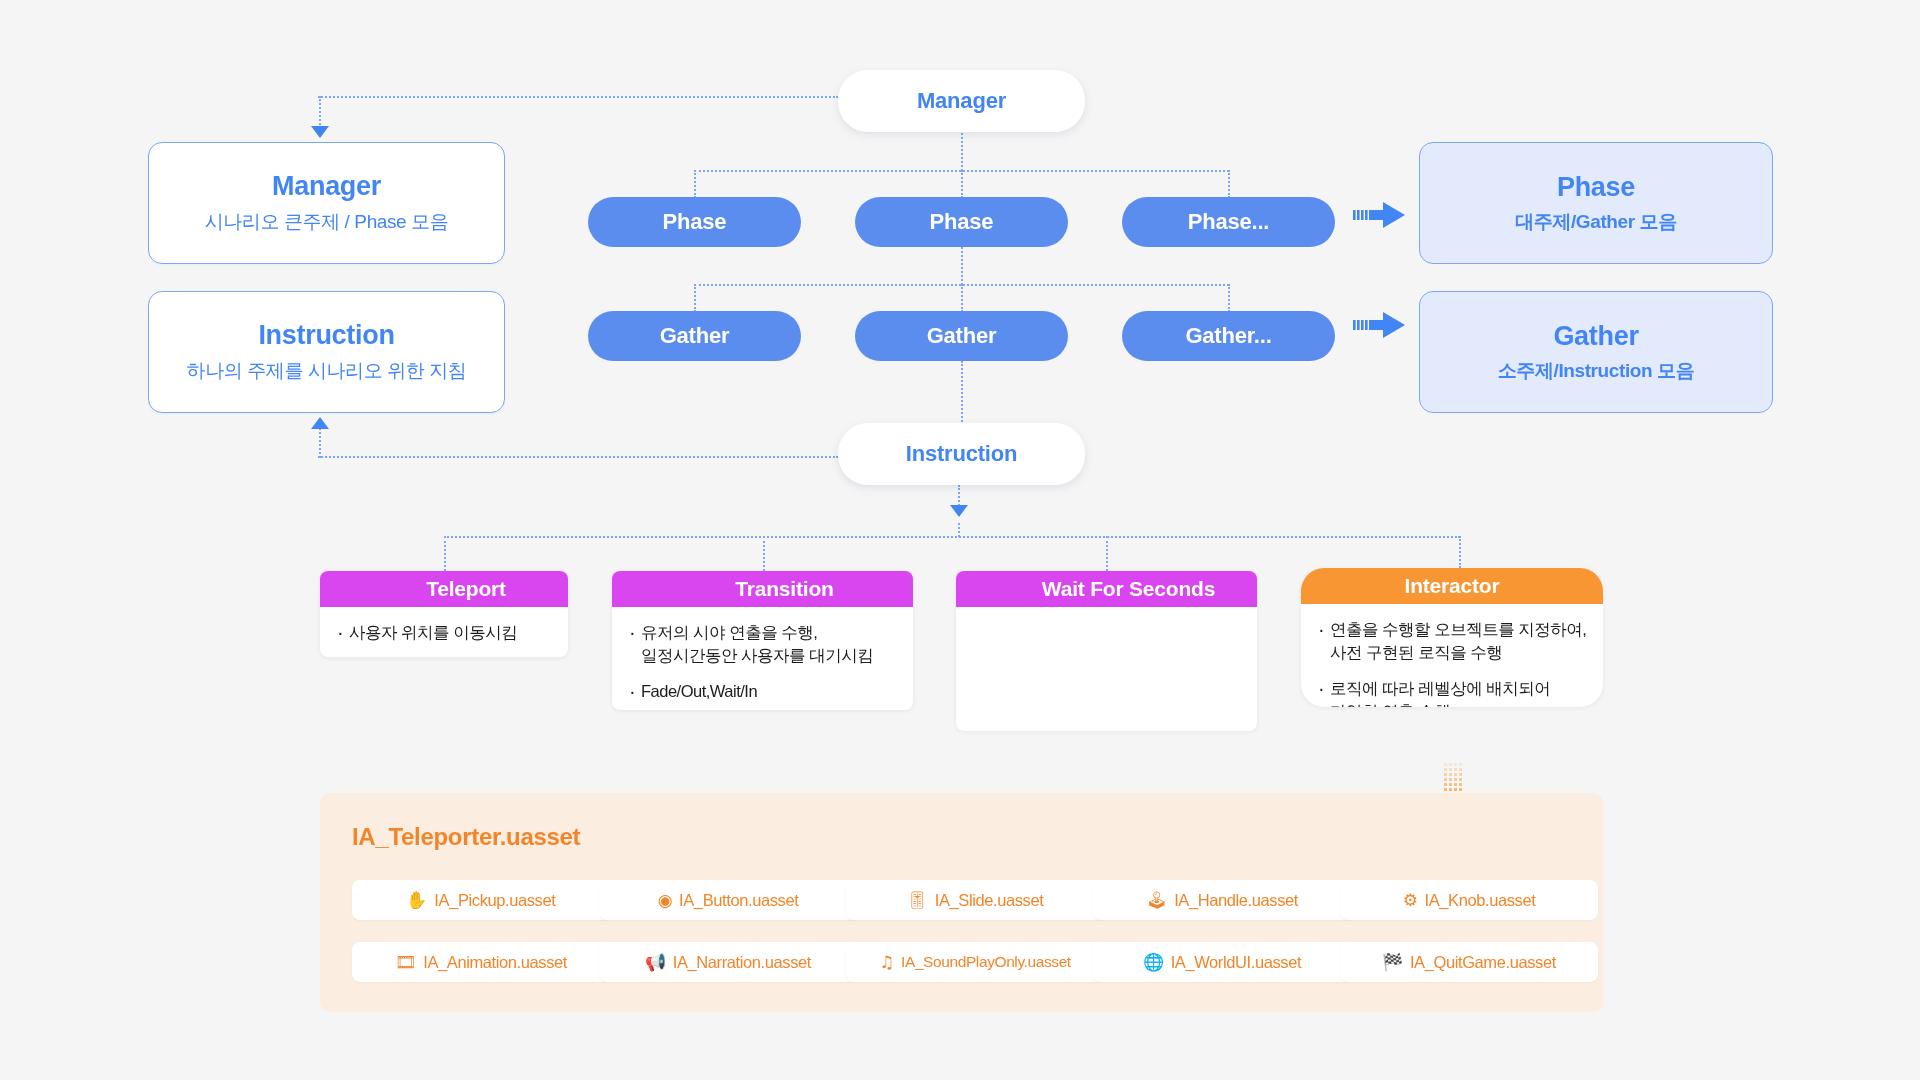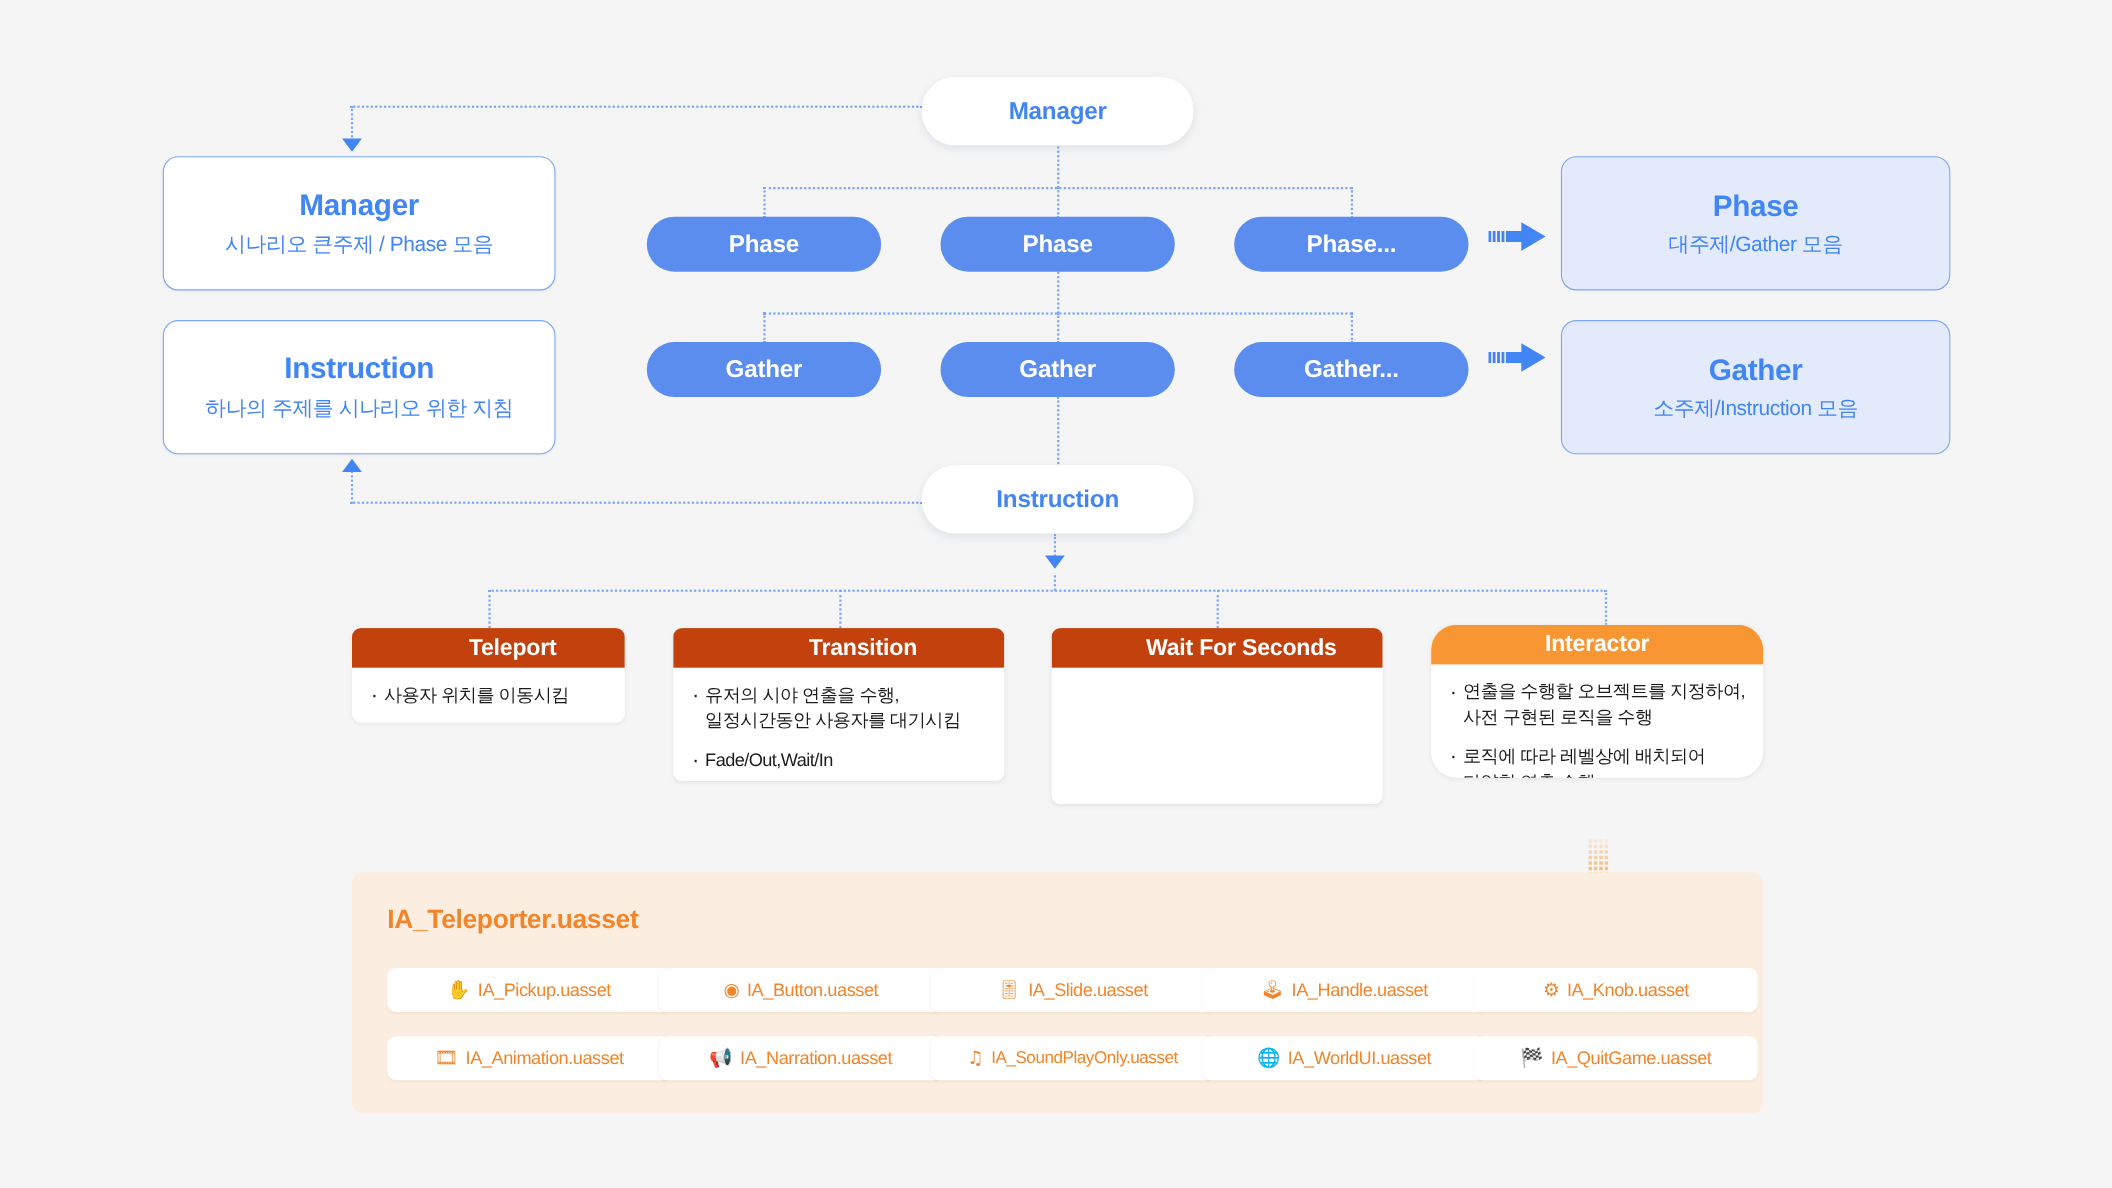--- a/index.html
+++ b/index.html
@@ -37,21 +37,21 @@
     border: 1.5px solid #7aa7f7;
     border-radius: 14px;
     display: flex; flex-direction: column;
     align-items: center; justify-content: center;
   }
   .filled-box .ttl {
     font-size: 27px; font-weight: bold; color: #4285f4;
     letter-spacing: -.3px;
   }
   .filled-box .sub {
-    font-size: 19px; color: #4285f4; font-weight: 400;
+    font-size: 19px; color: #4285f4; font-weight: 700;
     margin-top: 6px; letter-spacing: -.4px;
   }
 
   
   .pill-white {
     position: absolute;
     background: #ffffff;
     border-radius: 30px;
     display: flex; align-items: center; justify-content: center;
     box-shadow: 0 3px 9px rgba(70,90,130,.13);
@@ -103,21 +103,21 @@
     border-radius: 8px;
     overflow: hidden;
     box-shadow: 0 1px 4px rgba(80,90,110,.10);
   }
   .card .hd {
     height: 36px;
     display: flex; align-items: center; justify-content: center;
     font-size: 21px; font-weight: bold; color: #ffffff;
     letter-spacing: -.2px;
   }
-  .card .hd.blue   { background: #c2410c; padding-left: 44px; }
+  .card .hd.blue   { background: #d946ef; padding-left: 44px; }
   .card .hd.orange { background: #f79633; }
   .card .bd { padding: 14px 16px 14px 16px; }
   .card ul { list-style: none; }
   .card li {
     font-size: 16.5px; color: #1c1c1c; line-height: 1.42;
     letter-spacing: -.5px;
     padding-left: 13px; position: relative;
     margin-bottom: 12px;
     white-space: pre-line;
   }

